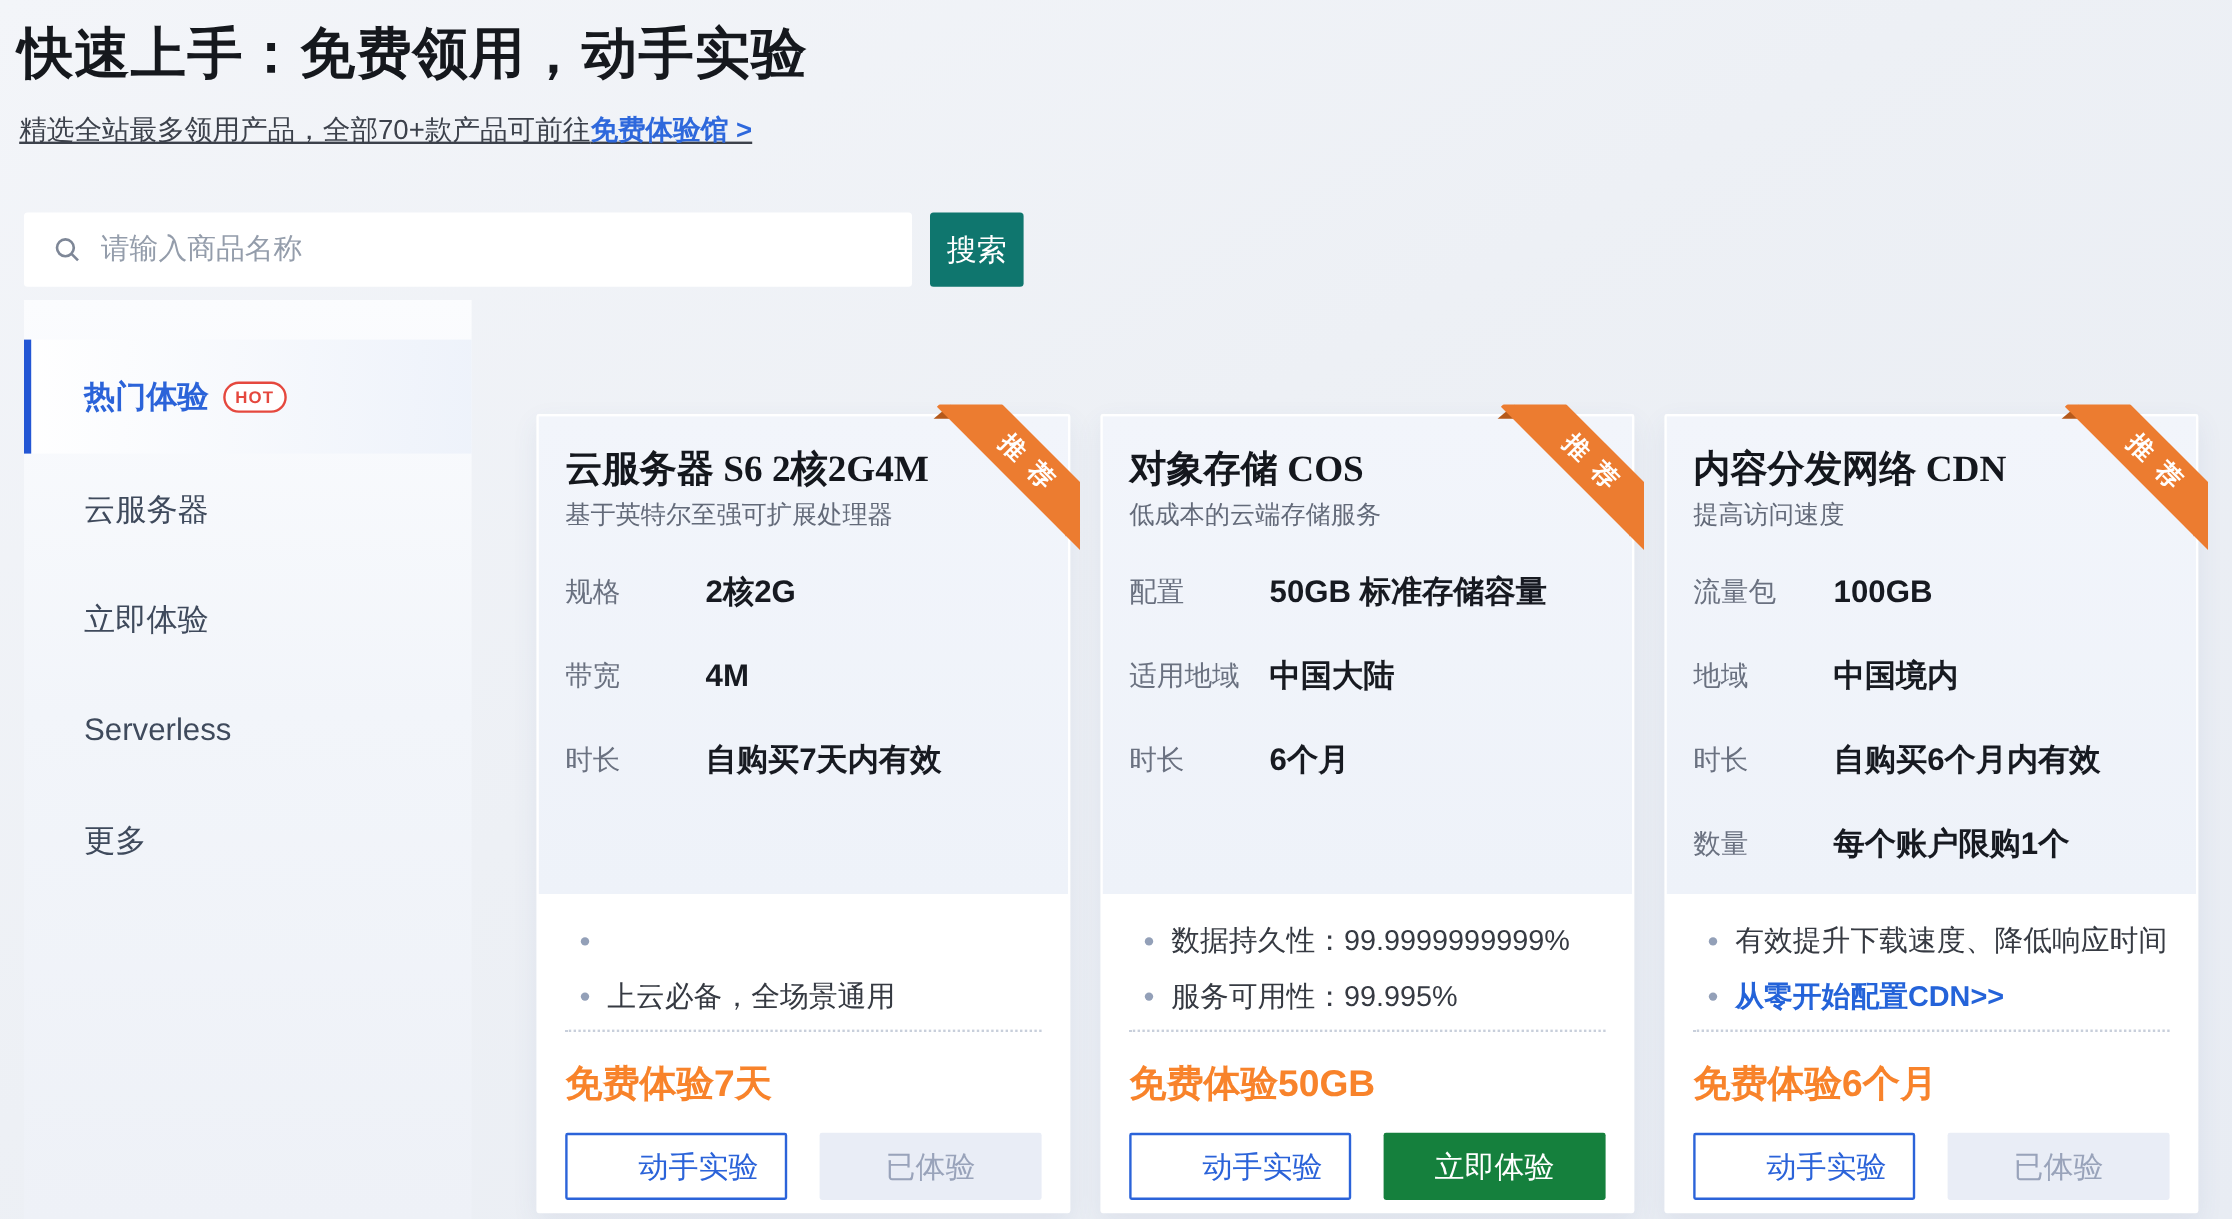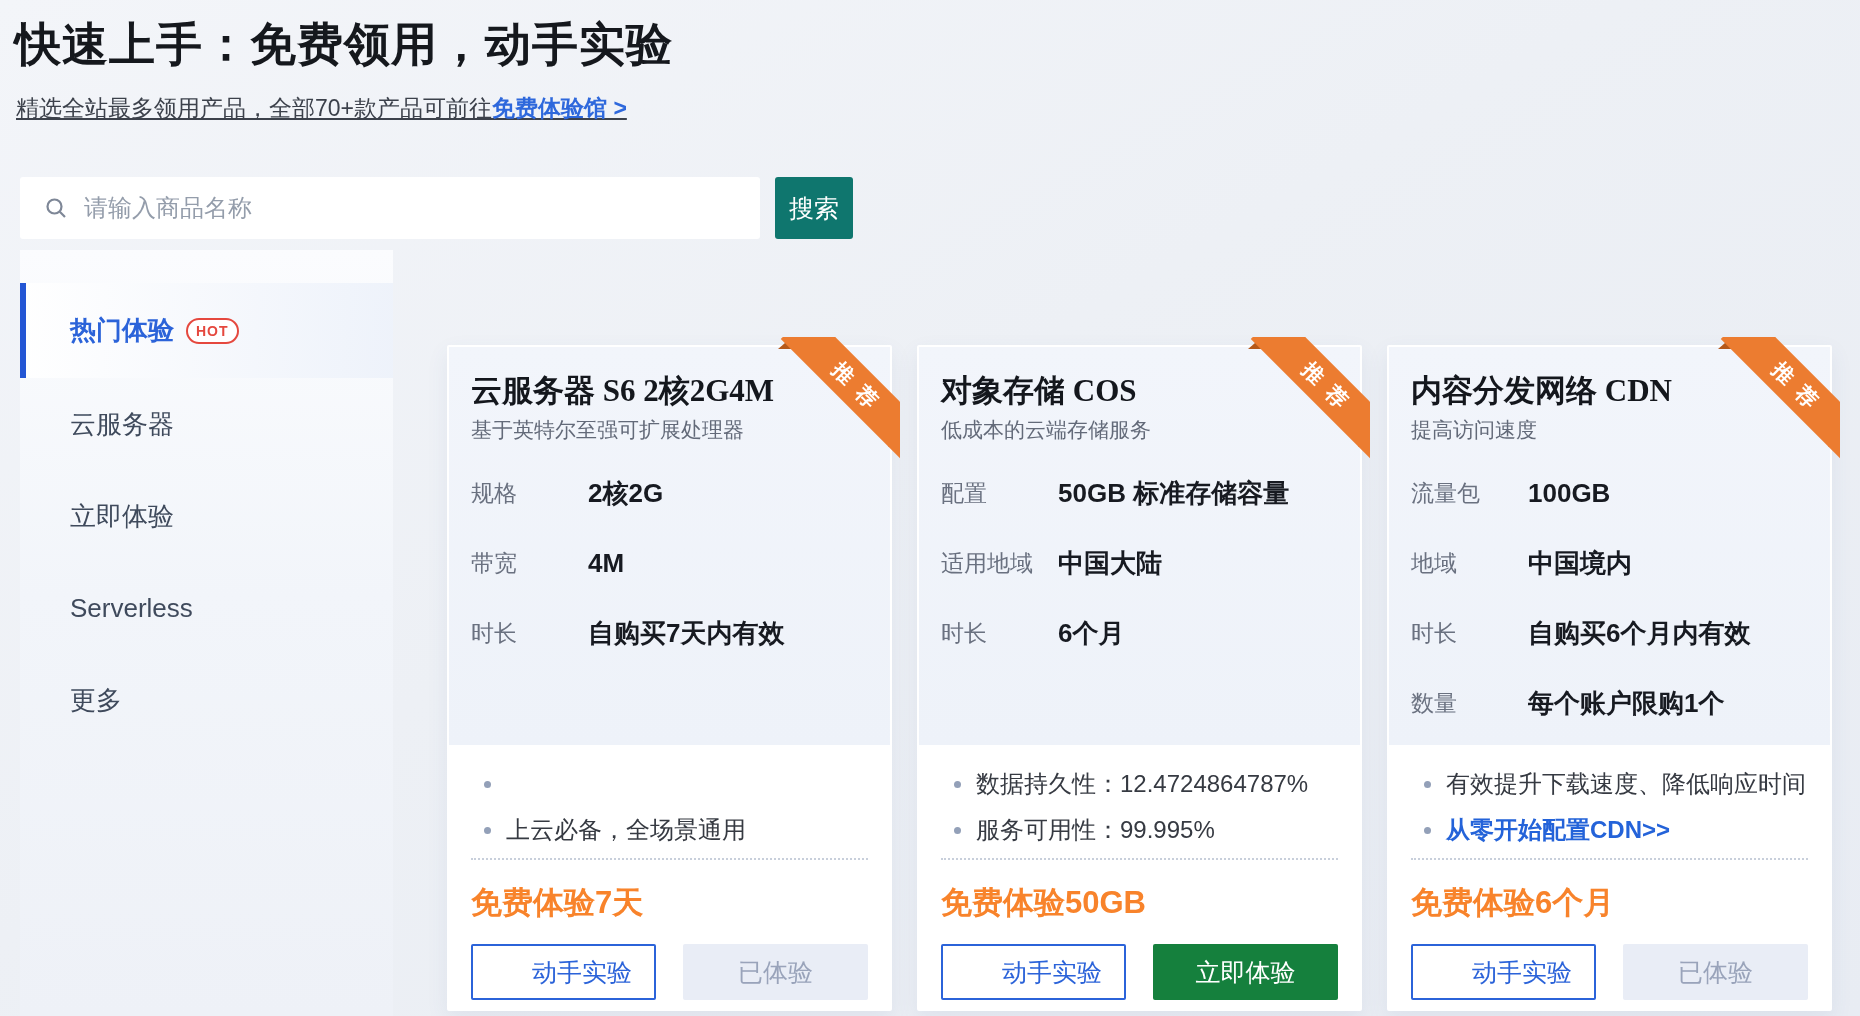--- a/index.html
+++ b/index.html
@@ -201,21 +201,21 @@
       </div>
       <div class="spec-row">
         <span class="spec-label">时长</span>
         <span class="spec-value">6个月</span>
       </div>
     </div>
   </div>
   <div class="card-bottom">
     <div class="bullet-row">
       <span class="bullet-dot"></span>
-      <span class="bullet-text">数据持久性：12.4724864787%</span>
+      <span class="bullet-text">数据持久性：99.9999999999%</span>
     </div>
     <div class="bullet-row">
       <span class="bullet-dot"></span>
       <span class="bullet-text">服务可用性：99.995%</span>
     </div>
     <div class="dotted-divider"></div>
     <div class="promo-text">免费体验50GB</div>
     <div class="btn-row">
       <button class="card-btn outline">动手实验</button>
       <button class="card-btn solid">立即体验</button>

